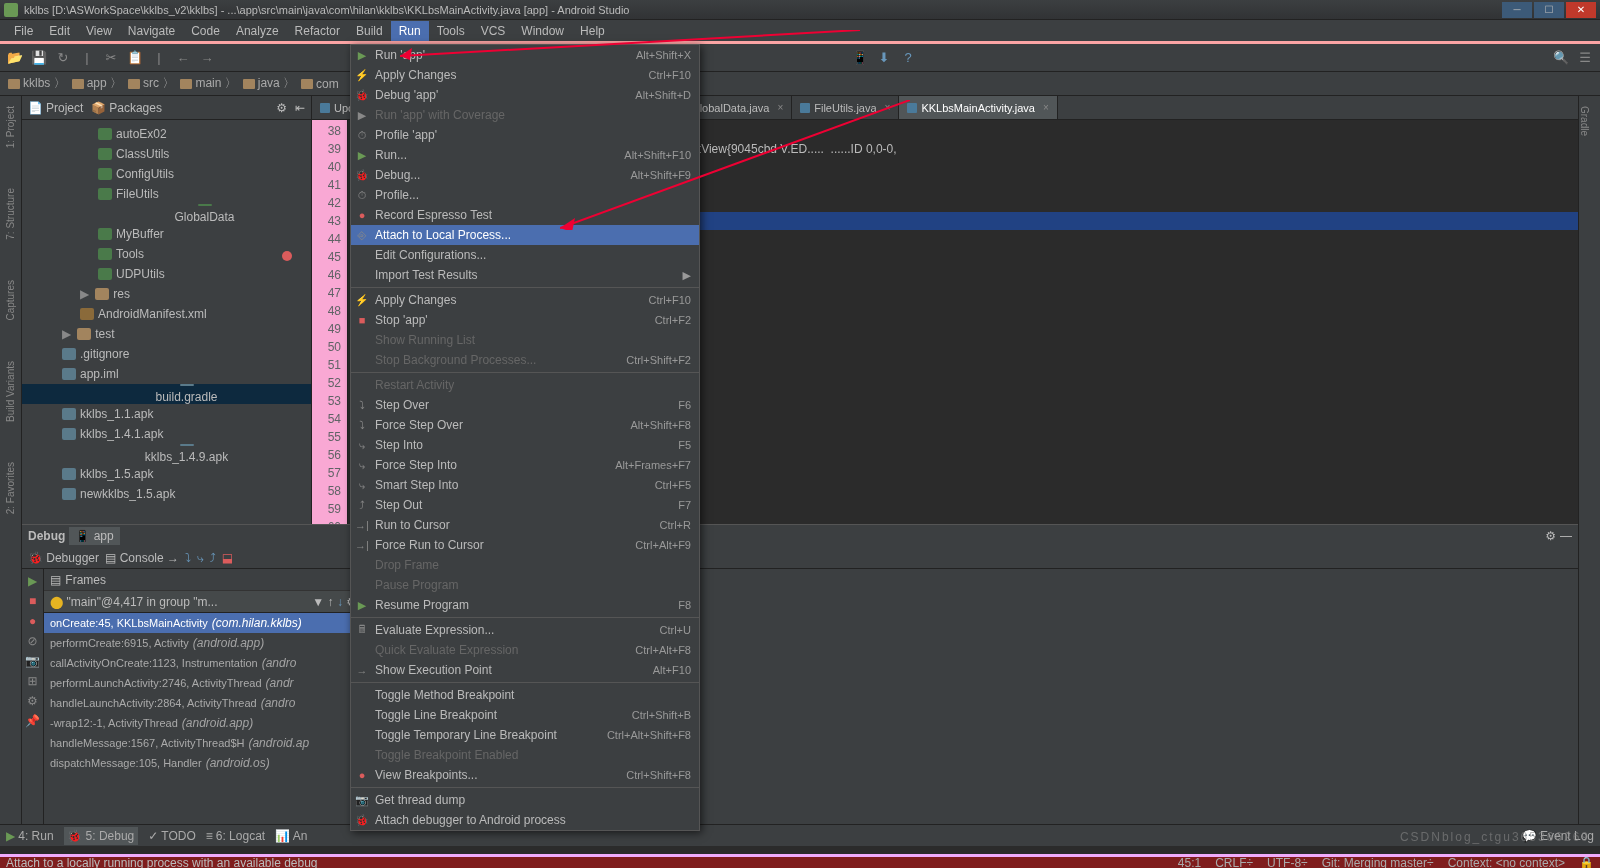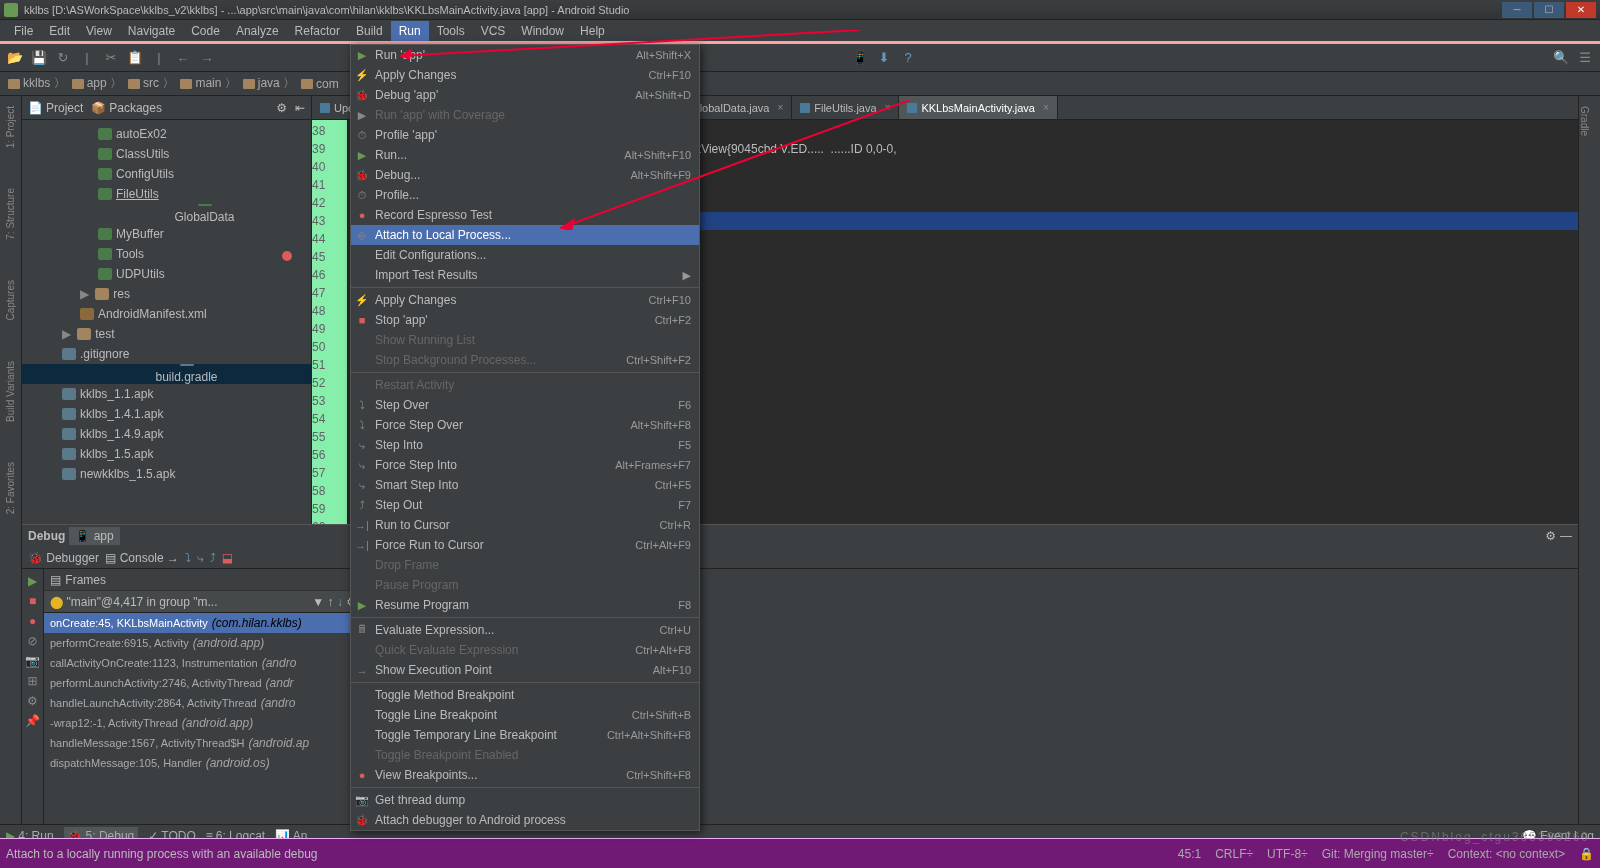--- a/index.html
+++ b/index.html
@@ -35,21 +35,21 @@
 .ticon.cls{background:#4a7a4a}
 .ticon.fld{background:#a2845e}
 .ticon.xml{background:#8a6a3a}
 .ticon.file{background:#5a7a8a}
 .editor{flex:1;display:flex;flex-direction:column;background:#2b2b2b;position:relative}
 .tabs{height:24px;background:#3c3f41;display:flex;align-items:stretch;border-bottom:1px solid #222}
 .tab{display:flex;align-items:center;padding:0 8px;gap:4px;border-right:1px solid #222;font-size:11px;color:#bbb}
 .tab.active{background:#515658;color:#fff}
 .tab .tclose{color:#888;font-size:10px;margin-left:4px}
 .code{flex:1;display:flex;font-family:Consolas,monospace;font-size:13px;line-height:18px;position:relative}
-.gutter{width:36px;background:#86efac;text-align:left;padding:2px 6px 0 0;color:#606366;border-right:1px solid #222}
+.gutter{width:36px;background:#f9a8d4;text-align:right;padding:2px 6px 0 0;color:#606366;border-right:1px solid #222}
 .codelines{flex:1;padding:2px 0 0 8px;position:relative}
 .codeline{white-space:pre;height:18px}
 .codeline.hl{background:#214283}
 .gutterline{height:18px;position:relative}
 .bp{position:absolute;left:-30px;top:3px;width:10px;height:10px;border-radius:50%;background:#db5c5c}
 .k-orange{color:#cc7832}.k-green{color:#6a8759}.k-gray{color:#808080}.k-purple{color:#9876aa}
 .rightrail{width:22px;background:#3c3f41;border-left:1px solid #222}
 .rightrail span{writing-mode:vertical-rl;font-size:10px;color:#888;display:block;margin-top:10px}
 
 .runmenu{position:absolute;left:350px;top:44px;width:350px;background:#3c3f41;border:1px solid #555;box-shadow:2px 2px 8px rgba(0,0,0,.6);z-index:100}
@@ -64,27 +64,27 @@
 .debugtabs{height:22px;display:flex;align-items:center;padding:0 6px;gap:4px;font-size:11px}
 .debugtoolbar{height:22px;display:flex;align-items:center;padding:0 6px;gap:6px;border-bottom:1px solid #222}
 .debugcontent{flex:1;display:flex}
 .framespanel{width:320px;border-right:1px solid #222;display:flex;flex-direction:column}
 .frameheader{height:22px;display:flex;align-items:center;padding:0 6px;gap:4px;font-size:11px;border-bottom:1px solid #333}
 .threadsel{height:22px;display:flex;align-items:center;padding:0 6px;background:#45494a;border-bottom:1px solid #222;font-size:11px}
 .framelist{flex:1;overflow:auto}
 .frameitem{height:20px;display:flex;align-items:center;padding:0 6px;font-size:11px;color:#aaa}
 .frameitem.sel{background:#4b6eaf;color:#fff}
 .frameitem .pkg{color:#a3a3a3;font-style:italic;margin-left:4px}
-.frameitem.sel .pkg{color:#000000}
+.frameitem.sel .pkg{color:#ffffff}
 .leftdbgrail{width:22px;display:flex;flex-direction:column;align-items:center;padding-top:4px;gap:4px;border-right:1px solid #222}
 .leftdbgrail span{width:16px;height:16px;display:flex;align-items:center;justify-content:center;color:#888;font-size:12px}
 
 .bottombar1{position:absolute;left:0;right:0;bottom:22px;height:22px;background:#3c3f41;display:flex;align-items:center;padding:0 6px;gap:10px;border-top:1px solid #222;font-size:11px}
 .bottombar1 span{display:flex;align-items:center;gap:3px;color:#aaa}
-.statusbar{position:absolute;left:0;right:0;bottom:0;height:30px;background:#701a75;display:flex;align-items:center;padding:0 6px;border-top:1px solid #f0abfc;font-size:11px}
+.statusbar{position:absolute;left:0;right:0;bottom:0;height:14px;background:#7f1d1d;display:flex;align-items:center;padding:0 6px;border-top:3px solid #f0abfc;font-size:11px}
 .statusbar .sright{margin-left:auto;display:flex;gap:14px;color:#aaa}
 
 .arrow{position:absolute;pointer-events:none;z-index:200}
 .arrow1{left:400px;top:30px;width:460px;height:30px}
 .arrow2{left:560px;top:100px;width:350px;height:130px}
 .watermark{position:absolute;right:10px;bottom:24px;font-size:12px;color:#888;opacity:.6;letter-spacing:2px;z-index:50}
 </style>
 </head>
 <body>
 
@@ -165,21 +165,21 @@
           <span>autoEx02</span>
         </div>
         <div class="tree-item" style="padding-left: 76px;">
           <span class="ticon cls"></span>
           <span>ClassUtils</span>
         </div>
         <div class="tree-item" style="padding-left: 76px;">
           <span class="ticon cls"></span>
           <span>ConfigUtils</span>
         </div>
-        <div class="tree-item" style="padding-left: 76px; text-decoration: underline;">
+        <div class="tree-item" style="padding-left: 76px;">
           <span class="ticon cls"></span>
           <span>FileUtils</span>
         </div>
         <div class="tree-item" style="padding-left: 76px; flex-direction: column;">
           <span class="ticon cls"></span>
           <span>GlobalData</span>
         </div>
         <div class="tree-item" style="padding-left: 76px;">
           <span class="ticon cls"></span>
           <span>MyBuffer</span>
@@ -203,33 +203,37 @@
         </div>
         <div class="tree-item d1" style="padding-left: 40px;">
           <span style="color:#888;margin-right:2px">▶</span>
           <span class="ticon fld"></span>
           <span>test</span>
         </div>
         <div class="tree-item d1" style="padding-left: 40px;">
           <span class="ticon file"></span>
           <span>.gitignore</span>
         </div>
+        <div class="tree-item d1" style="padding-left: 40px;">
+          <span class="ticon file"></span>
+          <span>app.iml</span>
+        </div>
         <div class="tree-item sel d1" style="padding-left: 40px; flex-direction: column;">
           <span class="ticon file"></span>
           <span>build.gradle</span>
         </div>
         <div class="tree-item d1" style="padding-left: 40px;">
           <span class="ticon file"></span>
           <span>kklbs_1.1.apk</span>
         </div>
         <div class="tree-item d1" style="padding-left: 40px;">
           <span class="ticon file"></span>
           <span>kklbs_1.4.1.apk</span>
         </div>
-        <div class="tree-item d1" style="padding-left: 40px;">
+        <div class="tree-item d1" style="padding-left: 40px; flex-direction: column;">
           <span class="ticon file"></span>
           <span>kklbs_1.4.9.apk</span>
         </div>
         <div class="tree-item d1" style="padding-left: 40px;">
           <span class="ticon file"></span>
           <span>kklbs_1.5.apk</span>
         </div>
         <div class="tree-item d1" style="padding-left: 40px;">
           <span class="ticon file"></span>
           <span>newkklbs_1.5.apk</span>

